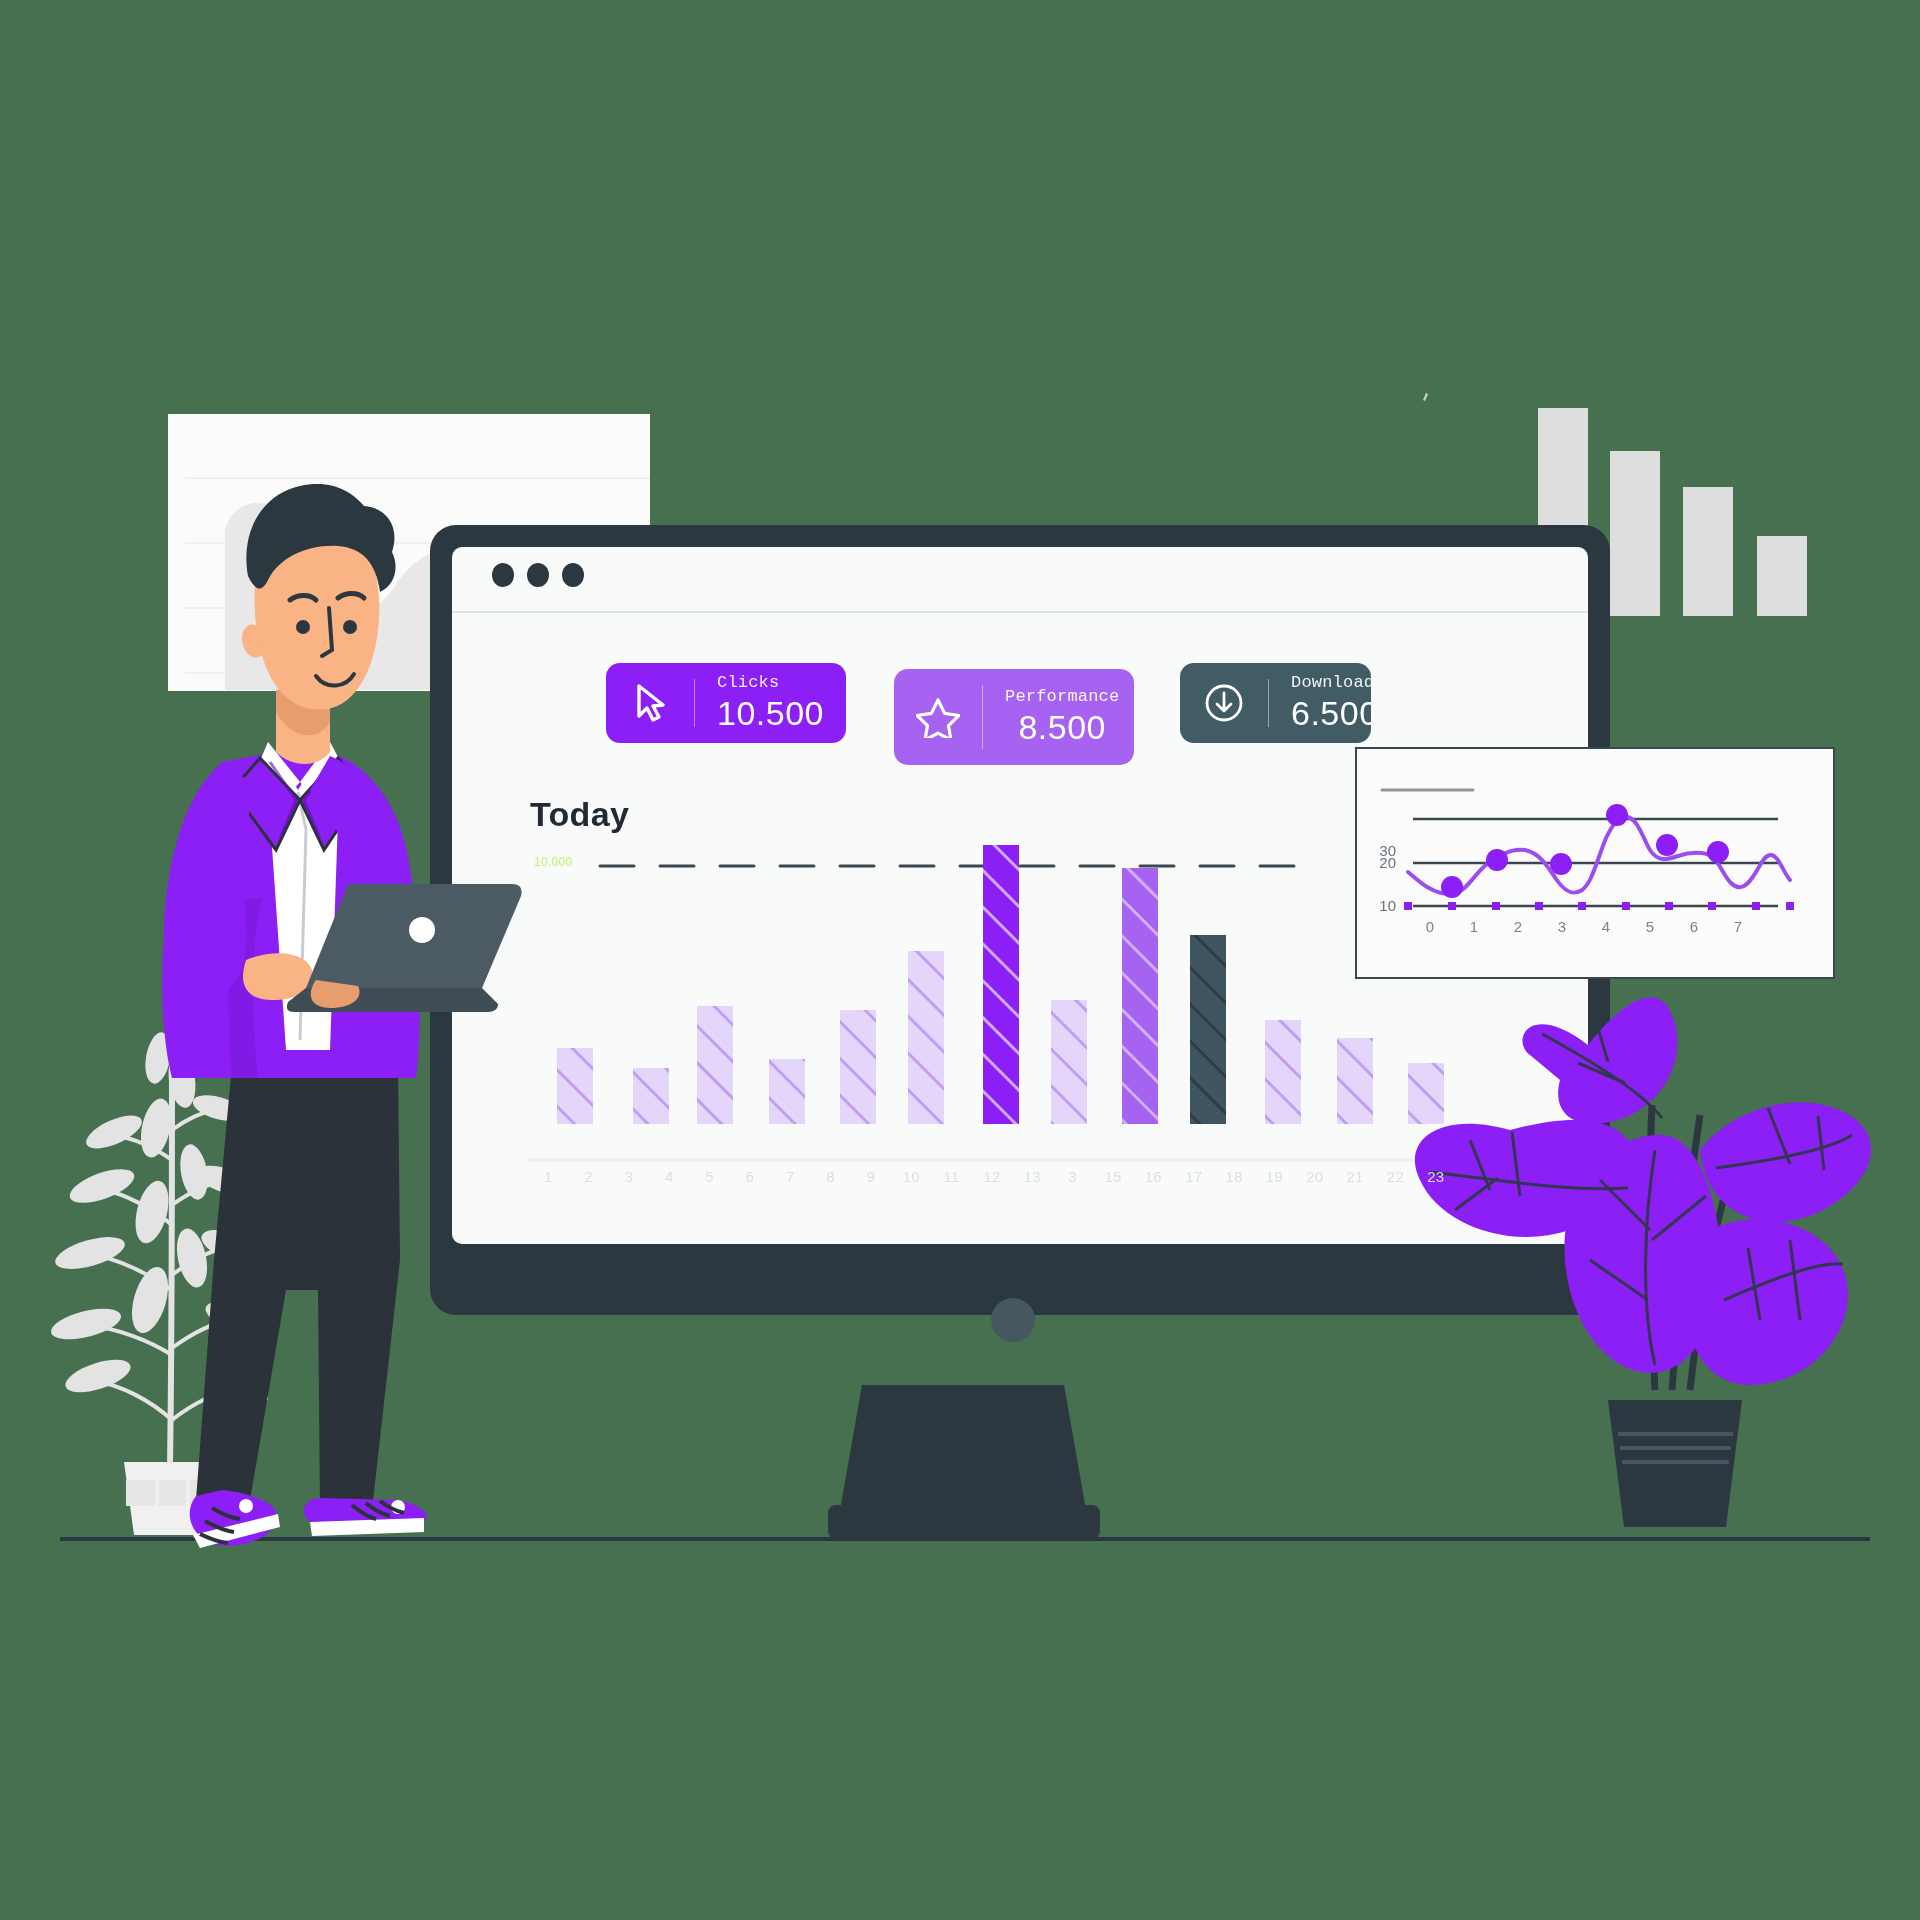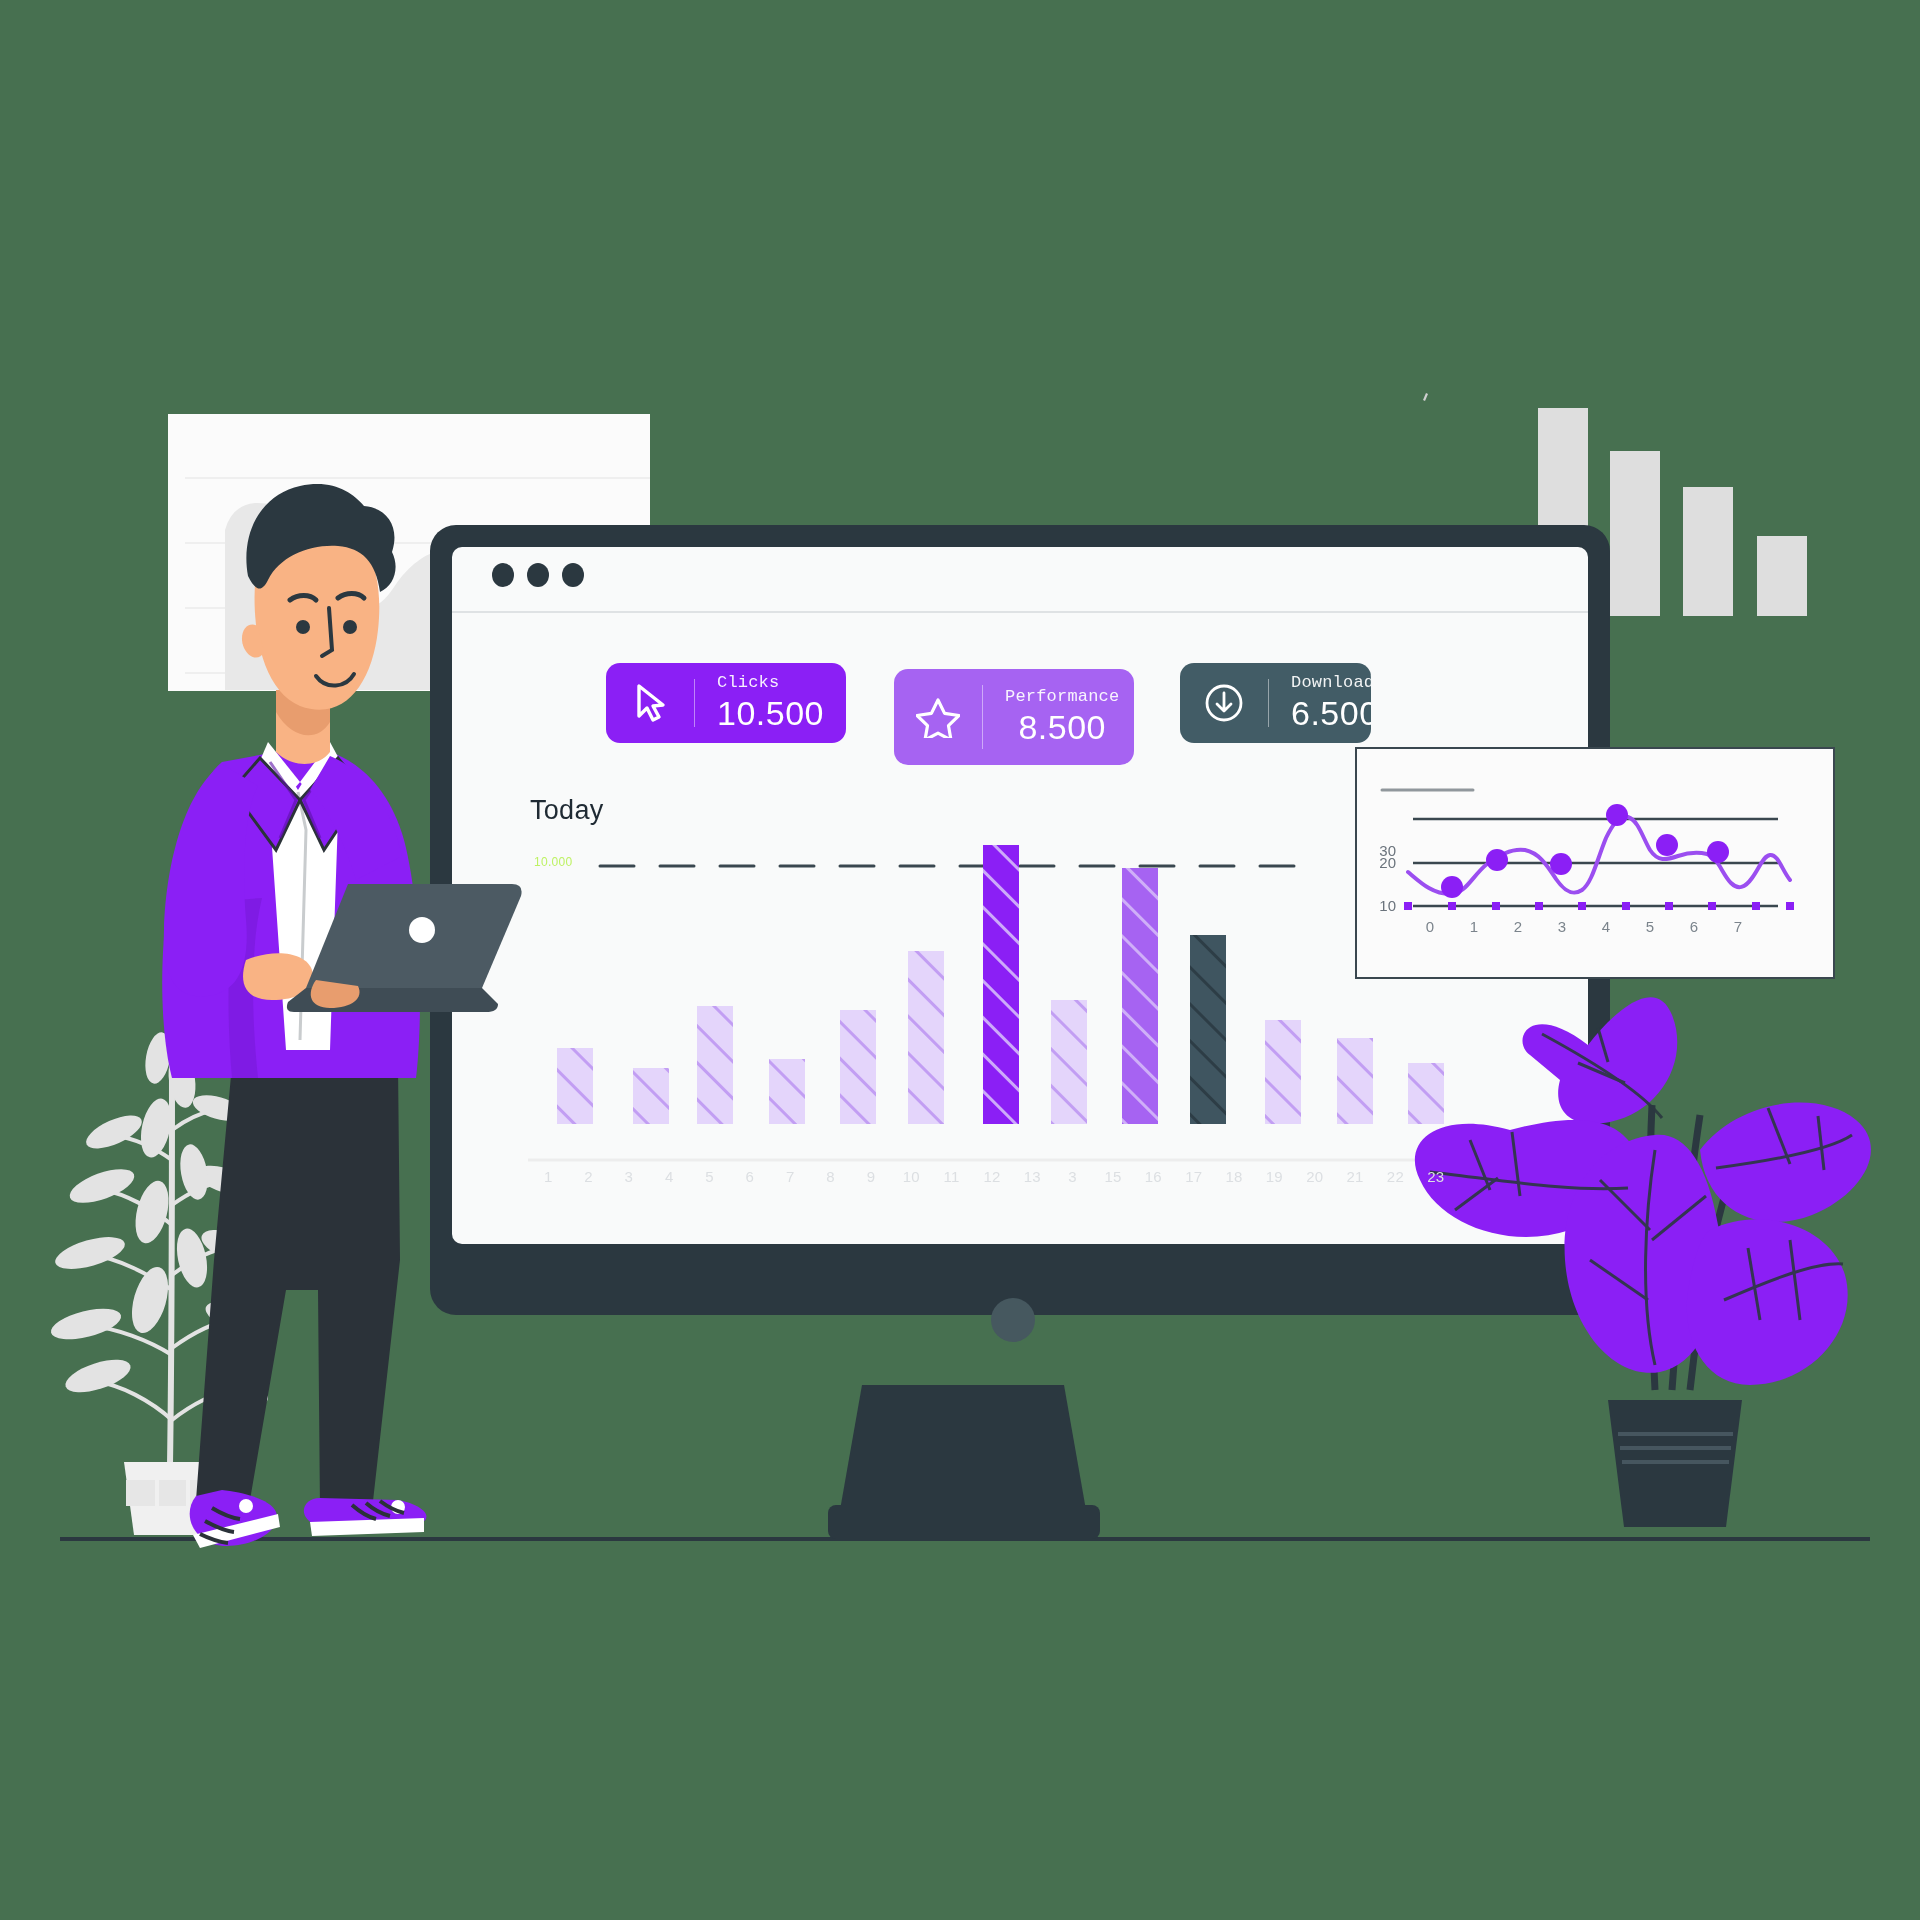--- a/index.html
+++ b/index.html
@@ -83,22 +83,22 @@
 
   #card-clicks      { left: 606px; top: 663px;  width: 240px; height: 80px; background: #8B1FF5; }
   #card-performance { left: 894px; top: 669px;  width: 240px; height: 96px; background: #A663F2; text-align: center; }
   #card-download    { left: 1180px; top: 663px; width: 191px; height: 80px; background: #425C66; }
 
   
   .today-title {
     position: absolute;
     left: 530px;
     top: 795px;
-    font-size: 27px;
-    font-weight: 400;
+    font-size: 34px;
+    font-weight: 700;
     color: #1f2a33;
     letter-spacing: .3px;
   }
   .axis-cap {
     position: absolute;
     left: 534px;
     top: 855px;
     font-size: 12px;
     color: #bef264;
     letter-spacing: .3px;

